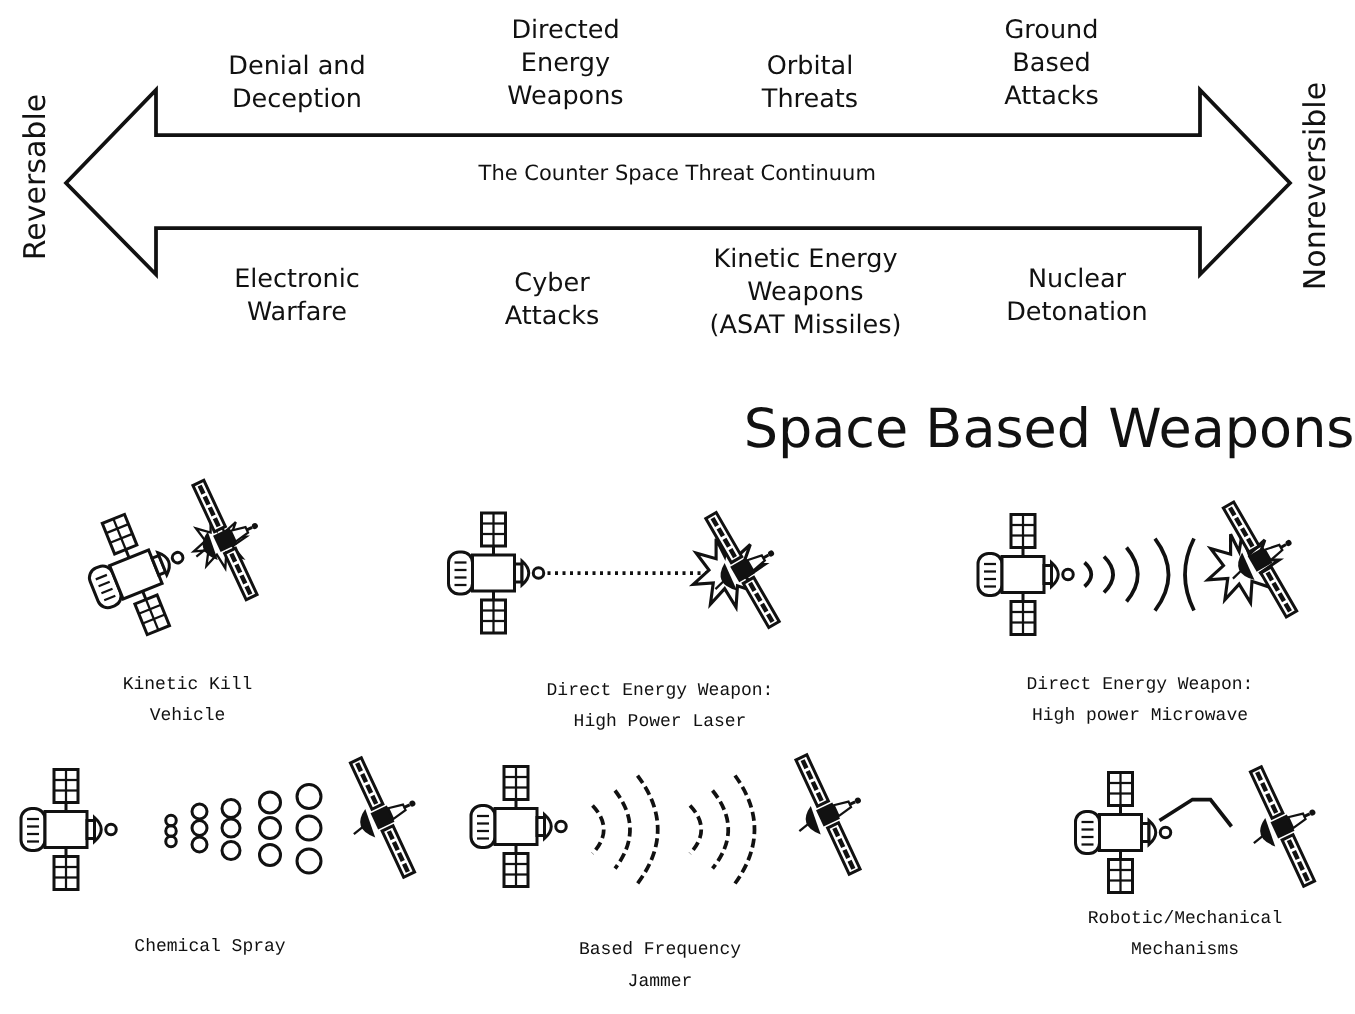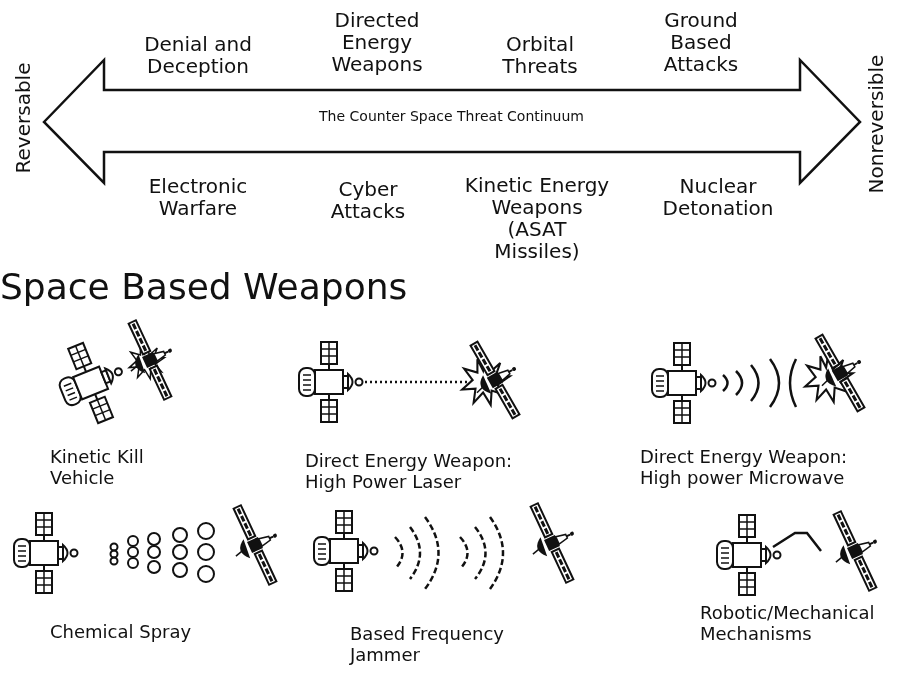--- a/index.html
+++ b/index.html
@@ -1,25 +1,25 @@
 <!DOCTYPE html>
 <html><head>
 <meta charset="utf-8">
 <style>
   html, body { margin:0; padding:0; background:#ffffff; }
   body { width:903px; height:676px; position:relative; overflow:hidden;
          font-family:"DejaVu Sans", sans-serif; color:#111; }
-  .lbl { position:absolute; text-align:center; font-size:20px; line-height:22px; white-space:pre-line; }
+  .lbl { position:absolute; text-align:center; font-size:17px; line-height:22px; white-space:pre-line; }
   .side { position:absolute; font-size:20px; white-space:nowrap; }
   #rev { left:23px; top:118px; transform:translate(-50%,-50%) rotate(-90deg); }
   #nonrev { left:876px; top:124px; transform:translate(-50%,-50%) rotate(-90deg); }
   #arrow-title { position:absolute; left:0; width:903px; top:108px; text-align:center; font-size:14px; }
-  #section-title { position:absolute; left:0; width:903px; top:266px; text-align:left; font-size:36px; }
+  #section-title { position:absolute; left:0; width:903px; top:266px; text-align:right; font-size:36px; }
   svg.art { position:absolute; overflow:visible; }
-  .caption { position:absolute; font-size:18px; line-height:21px; white-space:pre-line; }
+  .caption { position:absolute; text-align:center; font-size:12px; line-height:21px; white-space:pre-line;font-family:Liberation Mono, monospace; }
 </style>
 </head>
 <body>
 
 <svg class="art" style="left:0;top:0" width="903" height="250">
   <polygon points="44,122 104,60 104,90 800,90 800,60 860,122 800,183 800,152 104,152 104,183" fill="#fff" stroke="#111" stroke-width="2.5" stroke-linejoin="miter"></polygon>
 </svg>
 
 <div class="side" id="rev">Reversable</div>
 <div class="side" id="nonrev">Nonreversible</div>
@@ -33,21 +33,21 @@
 <div class="lbl" style="left:480px;top:33px;width:120px">Orbital
 Threats</div>
 <div class="lbl" style="left:641px;top:9px;width:120px">Ground
 Based
 Attacks</div>
 
 <div class="lbl" style="left:138px;top:175px;width:120px">Electronic
 Warfare</div>
 <div class="lbl" style="left:308px;top:178px;width:120px">Cyber
 Attacks</div>
-<div class="lbl" style="left:462px;top:174px;width:150px">Kinetic Energy
+<div class="lbl" style="left:462px;top:162px;width:150px">Kinetic Energy
 Weapons
 (ASAT Missiles)</div>
 <div class="lbl" style="left:658px;top:175px;width:120px">Nuclear
 Detonation</div>
 
 <div id="section-title">Space Based Weapons</div>
 
 <svg width="0" height="0" style="position:absolute">
   <defs>
     <g id="station">

